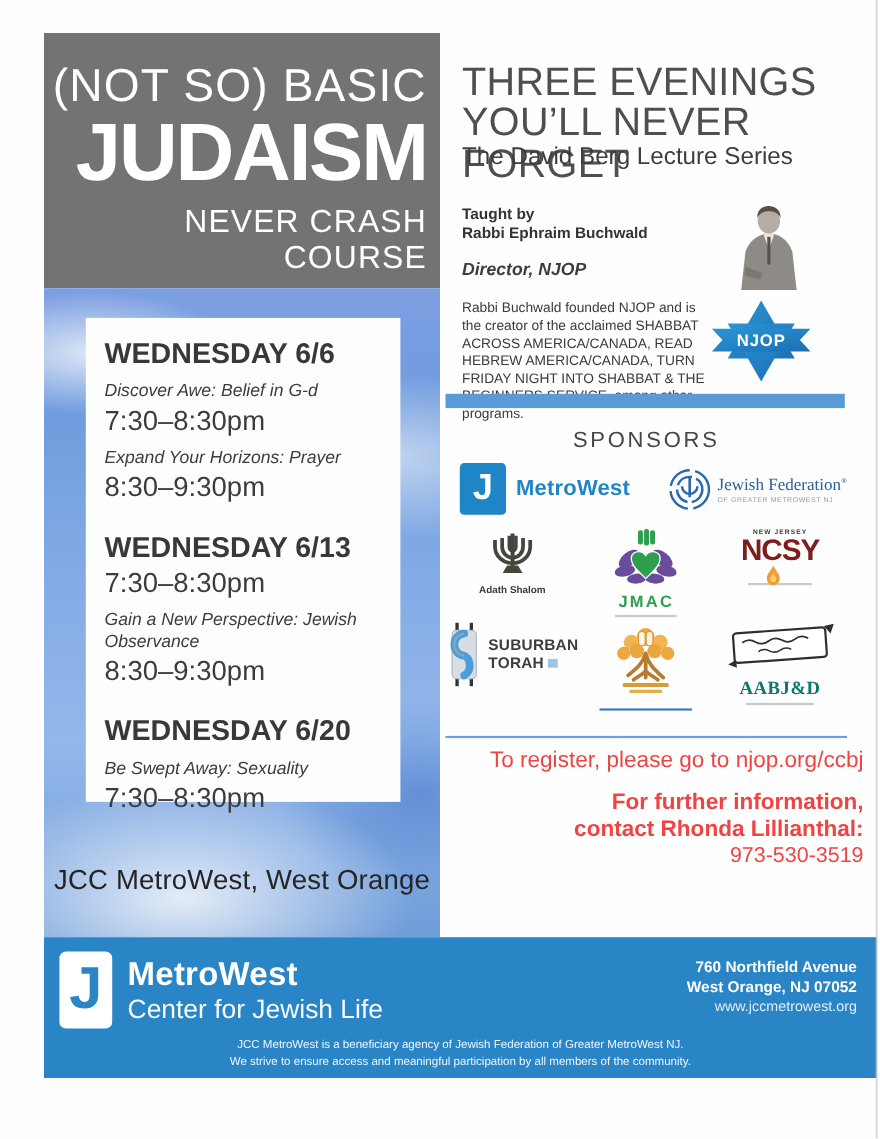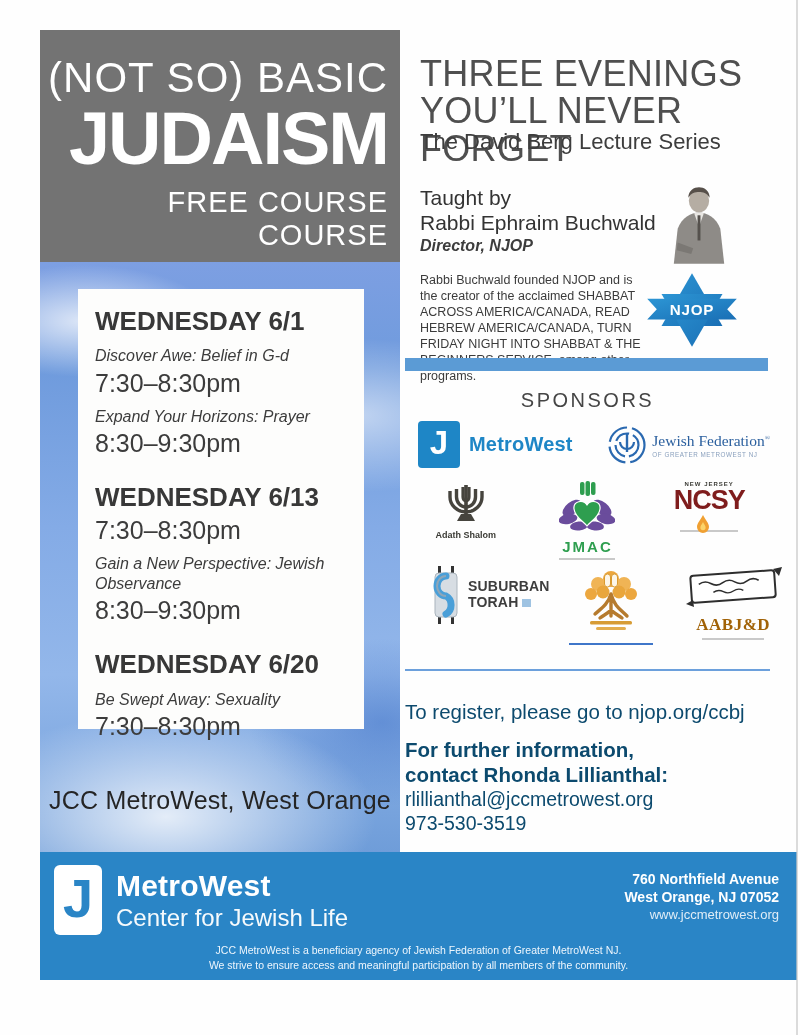--- a/index.html
+++ b/index.html
@@ -39,21 +39,21 @@
 
   .location {
     left:40px; top:786px; width:360px; text-align:center;
     font-size:25px; font-weight:500; color:#252525; letter-spacing:.2px;
   }
 
   
   .r-title { left:420px; top:55px; width:370px; color:#4f4f4f; font-size:36px; font-weight:400; line-height:1.04; letter-spacing:.3px; }
   .r-sub   { left:420px; top:129px; width:370px; color:#3d3d3d; font-size:22px; font-weight:500; }
 
-  .taught  { left:420px; top:186px; width:250px; color:#333; font-size:21px; font-weight:400; line-height:1.18; }
+  .taught  { left:420px; top:186px; width:250px; color:#333; font-size:14px; font-weight:700; line-height:1.18; }
   .role    { left:420px; top:237px; font-size:16px; font-style:italic; font-weight:600; color:#3d3d3d; }
   .rabbi-photo { left:668px; top:184px; width:62px; height:80px; }
 
   .bio { left:420px; top:272px; width:232px; font-size:12.5px; line-height:1.28; color:#3b3b3b; font-weight:500; }
 
   .njop { left:644px; top:266px; width:96px; height:88px; }
 
   .bar-divider  { left:405px; top:358px; width:363px; height:13px; background:#5b9bd5; }
   .line-divider { left:405px; top:669px; width:365px; height:2px; background:#6ca0dc; }
 
@@ -63,38 +63,38 @@
   .mw-group { display:flex; align-items:center; }
   .mw-tile { width:42px; height:47px; background:#1e86c6; border-radius:4px; color:#fff; font-size:33px; font-weight:700; display:flex; align-items:center; justify-content:center; padding-bottom:3px; }
   .mw-label { font-size:20px; font-weight:700; color:#1e86c6; margin-left:9px; letter-spacing:.2px; }
   .fed-group { display:flex; align-items:center; }
   .fed-text { margin-left:5px; }
   .fed-name { font-family:"Liberation Serif", serif; font-size:15.5px; color:#2a5f9e; }
   .fed-reg  { font-size:7px; vertical-align:super; color:#2a5f9e; }
   .fed-sub  { font-size:6.3px; letter-spacing:.55px; color:#8aa0bd; margin-top:1px; }
 
   .sp-row2 { left:405px; top:481px; width:365px; display:grid; grid-template-columns:1fr 1fr 1fr; justify-items:center; align-items:start; }
-  .sp-row3 { left:429px; top:566px; width:365px; display:grid; grid-template-columns:1fr 1fr 1fr; justify-items:center; align-items:start; }
+  .sp-row3 { left:405px; top:566px; width:365px; display:grid; grid-template-columns:1fr 1fr 1fr; justify-items:center; align-items:start; }
   .sp-item { text-align:center; }
   .adath-label { font-size:9px; font-weight:700; color:#3b3b35; margin-top:3px; }
   .jmac-label { font-size:15px; font-weight:700; color:#2e9e4f; letter-spacing:2px; margin-top:1px; }
   .tiny-line { height:2px; background:#c9c9c9; margin:3px auto 0; }
   .ncsy-top { font-size:6px; font-weight:700; letter-spacing:1px; color:#3a3a34; }
   .ncsy-word { position:relative; font-size:27px; font-weight:800; color:#7f1d1d; letter-spacing:-1px; line-height:1; }
   .ncsy-flame { position:absolute; left:22px; top:5px; }
 
   .subt-group { display:flex; align-items:center; text-align:left; }
   .subt-text { margin-left:6px; font-size:14px; font-weight:600; color:#3d3d3d; line-height:1.12; letter-spacing:.2px; }
   .subt-mark { display:inline-block; width:9px; height:8px; background:#9fc3e2; margin-left:3px; }
 
   .tree-underline { width:84px; height:2px; background:#3f76c9; margin:5px auto 0; }
 
-  .aabjd-label { font-family:"Liberation Serif", serif; font-size:17px; font-weight:700; color:#a16207; letter-spacing:.5px; margin-top:1px; }
-
-  .register { left:405px; top:700px; width:380px; text-align:left; color:#0c4a6e; }
+  .aabjd-label { font-family:"Liberation Serif", serif; font-size:17px; font-weight:700; color:#0f766e; letter-spacing:.5px; margin-top:1px; }
+
+  .register { left:405px; top:679px; width:380px; text-align:right; color:#ef4444; }
   .reg-line1 { font-size:20.5px; font-weight:500; }
   .reg-info  { font-size:20.5px; font-weight:700; margin-top:13px; line-height:1.22; }
   .reg-plain { font-size:19.5px; font-weight:500; line-height:1.25; }
 
   
   .footer { left:40px; top:852px; width:757px; height:128px; background:#2a85c6; color:#fff; }
   .f-tile { position:absolute; left:14px; top:13px; width:48px; height:70px; background:#fff; border-radius:6px; color:#2a85c6; font-size:54px; font-weight:700; display:flex; align-items:center; justify-content:center; padding-bottom:4px; }
   .f-org { position:absolute; left:76px; top:17px; font-size:30px; font-weight:700; letter-spacing:.2px; }
   .f-tag { position:absolute; left:76px; top:52px; font-size:24px; font-weight:400; opacity:.96; }
   .f-addr { position:absolute; right:18px; top:19px; text-align:right; font-size:14px; font-weight:700; line-height:1.25; }
@@ -102,27 +102,27 @@
   .f-disc { position:absolute; bottom:7px; left:0; width:100%; text-align:center; font-size:10.5px; line-height:1.45; color:#eef6fd; font-weight:500; }
 
   .scan-edge { right:2px; top:0; width:2px; height:1035px; background:#c8c8c8; opacity:.65; }
 </style>
 </head>
 <body>
 
 <div class="abs hero">
   <div class="hero-line1">(NOT SO) BASIC</div>
   <div class="hero-line2">JUDAISM</div>
-  <div class="hero-line3">FREE COURSE COURSE</div>
+  <div class="hero-line3">NEVER CRASH COURSE</div>
 </div>
 
 <div class="abs photo-area"></div>
 
 <div class="abs schedule-card">
-  <div class="day">WEDNESDAY 6/1</div>
+  <div class="day">WEDNESDAY 6/6</div>
   <div class="sess-title">Discover Awe: Belief in G-d</div>
   <div class="sess-time">7:30–8:30pm</div>
   <div class="sess-title">Expand Your Horizons: Prayer</div>
   <div class="sess-time">8:30–9:30pm</div>
 
   <div class="day day-gap">WEDNESDAY 6/13</div>
   <div class="sess-time">7:30–8:30pm</div>
   <div class="sess-title">Gain a New Perspective: Jewish Observance</div>
   <div class="sess-time">8:30–9:30pm</div>
 
@@ -279,21 +279,20 @@
 </div>
 
 <div class="abs line-divider"></div>
 
 <div class="abs register">
   <div class="reg-line1">To register, please go to njop.org/ccbj</div>
   <div class="reg-info">
     <div>For further information,</div>
     <div>contact Rhonda Lillianthal:</div>
   </div>
-  <div class="reg-plain">rlillianthal@jccmetrowest.org</div>
   <div class="reg-plain">973-530-3519</div>
 </div>
 
 <div class="abs footer">
   <div class="f-tile">J</div>
   <div class="f-org">MetroWest</div>
   <div class="f-tag">Center for Jewish Life</div>
   <div class="f-addr">
     <div>760 Northfield Avenue</div>
     <div>West Orange, NJ 07052</div>

